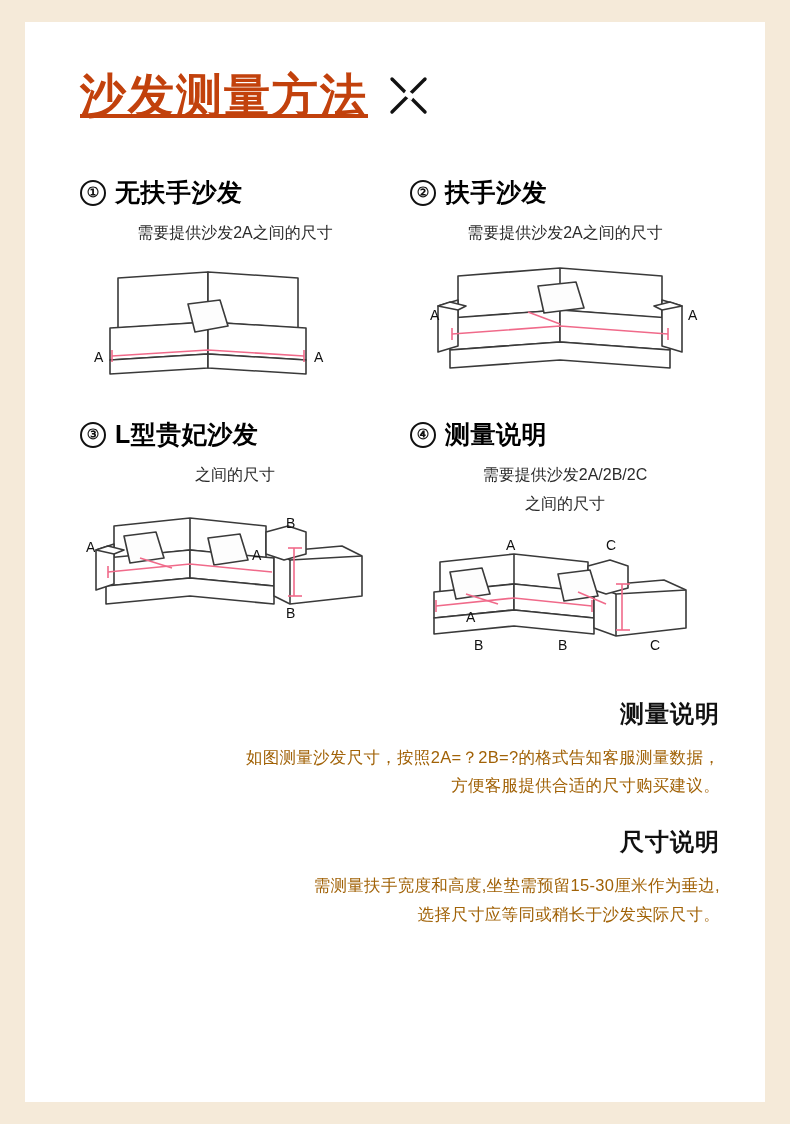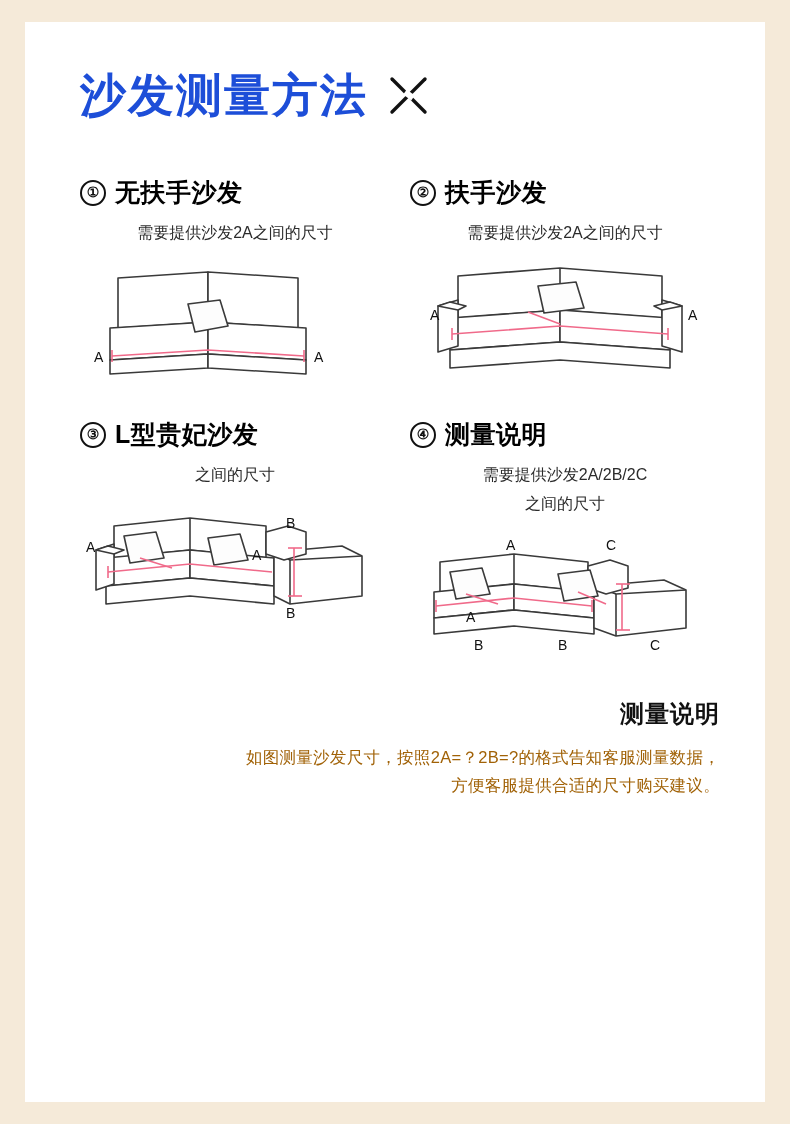--- a/index.html
+++ b/index.html
@@ -33,22 +33,23 @@
   .title-row {
     display: flex;
     align-items: center;
     gap: 18px;
     margin-bottom: 58px;
   }
   .title-text {
     font-size: 46px;
     font-weight: bold;
     letter-spacing: 2px;
-    color: #1d4ed8;
+    color: #c2410c;
     line-height: 1;
+    text-decoration: underline;
   }
   .title-mark {
     width: 46px;
     height: 46px;
     flex: 0 0 auto;
   }
 
   
   .grid {
     display: grid;
@@ -291,16 +292,21 @@
       </div>
 
     </div>
 
     <div class="notes">
       <div class="note-block">
         <div class="note-title">测量说明</div>
         <div class="note-line">如图测量沙发尺寸，按照2A=？2B=?的格式告知客服测量数据，</div>
         <div class="note-line">方便客服提供合适的尺寸购买建议。</div>
       </div>
+      <div class="note-block">
+        <div class="note-title">尺寸说明</div>
+        <div class="note-line">需测量扶手宽度和高度,坐垫需预留15-30厘米作为垂边,</div>
+        <div class="note-line">选择尺寸应等同或稍长于沙发实际尺寸。</div>
+      </div>
     </div>
 
   </div>
 </div>
 
 </body></html>

